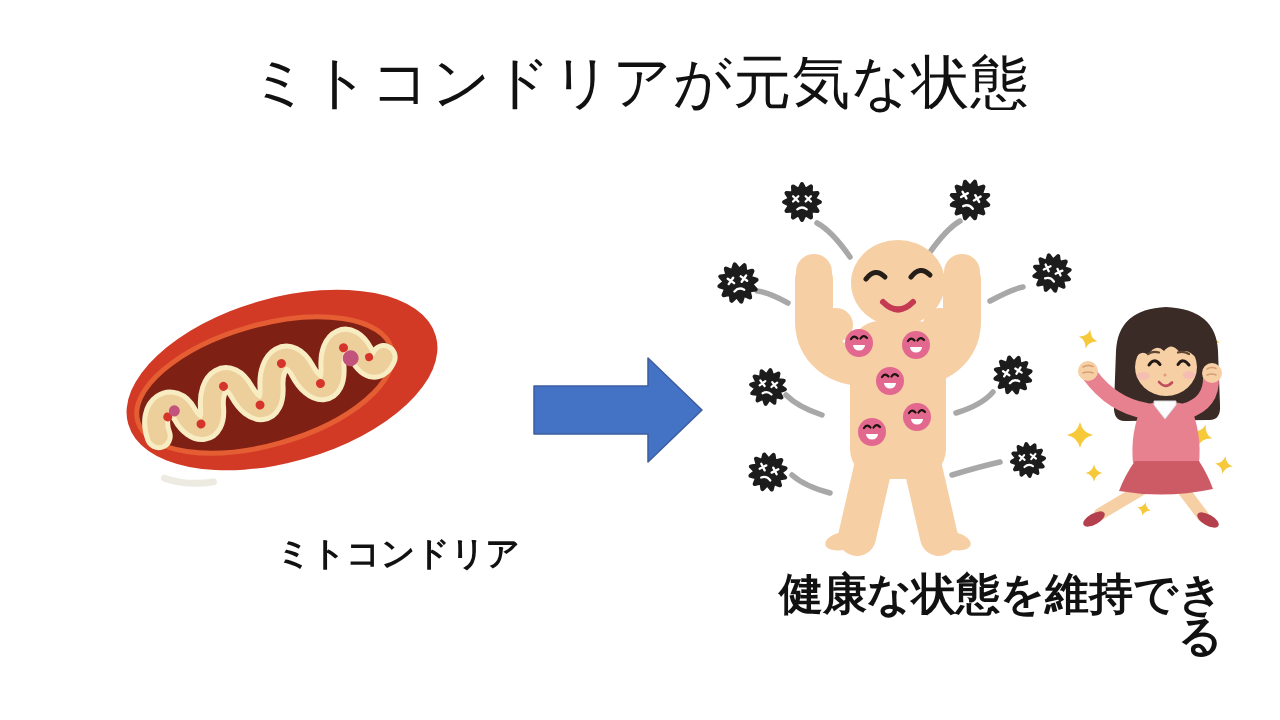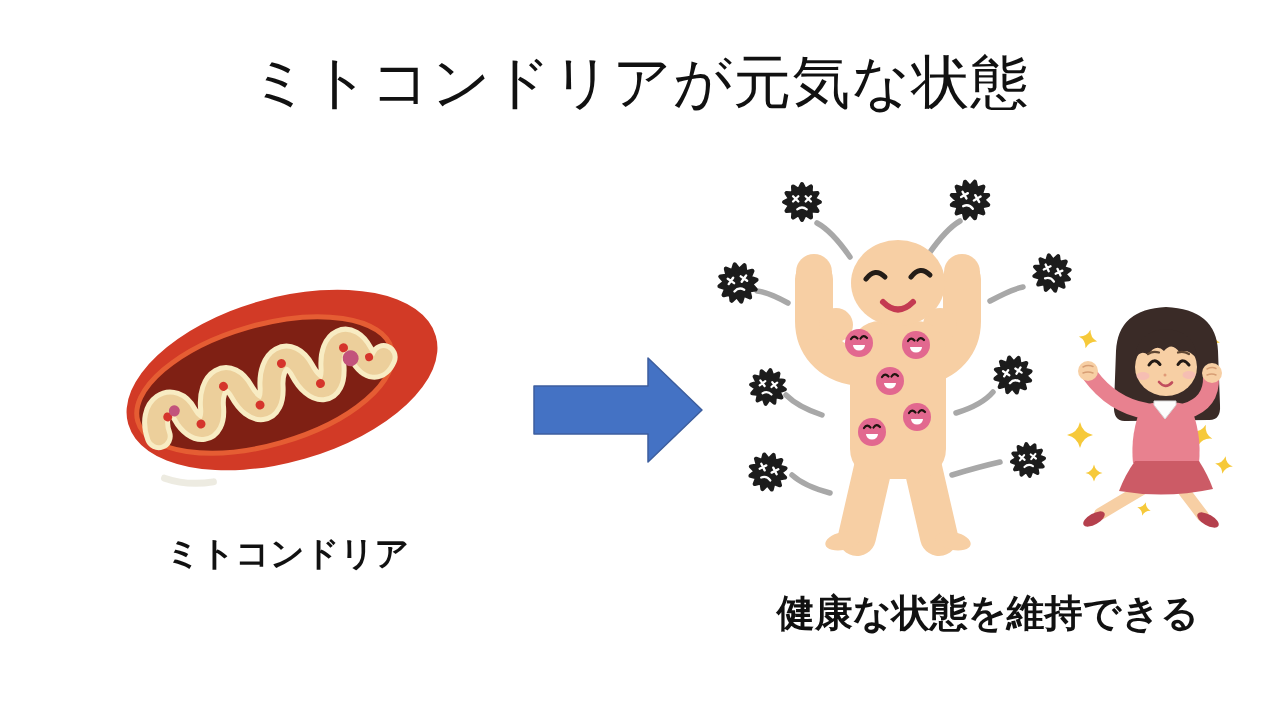--- a/index.html
+++ b/index.html
@@ -1,22 +1,22 @@
 <!DOCTYPE html>
 <html style="--bg: #ffffff; --ink: #111111; --arrow-fill: #4472c4; --arrow-edge: #3d5e9e; --flesh: #f7cfa4; --smile-red: #c43a52; --cell-pink: #e2688f; --germ-black: #1c1c1c; --arc-gray: #a8a8a8; --mito-outer: #d23a26; --mito-inner: #7f2014; --mito-rim: #e55d33; --mito-crista-light: #f8ecc3; --mito-crista-tan: #eccf9b; --dot-red: #d5342b; --dot-pink: #c2537c; --hair-dark: #3a2b27; --sweater-pink: #e8818f; --skirt-red: #cc5b66; --shoe-red: #b5404d; --sparkle-yellow: #f6c93a;"><head>
 <meta charset="utf-8">
 <style>
   html,body{margin:0;padding:0;background:#fff;}
   .slide{position:relative;width:1280px;height:720px;background:var(--bg,#ffffff);
          overflow:hidden;font-family:"DejaVu Sans","Liberation Sans",sans-serif;color:var(--ink,#111);}
   .title{position:absolute;top:44px;left:0;width:100%;text-align:center;
          font-size:58px;font-weight:400;letter-spacing:1px;color:var(--ink,#111);}
-  .caption{position:absolute;font-weight:700;text-align:center;color:var(--ink,#111);}
+  .caption{position:absolute;font-weight:700;text-align:right;color:var(--ink,#111);}
   .caption-left{left:55px;top:534px;width:465px;font-size:34px;line-height:38px;}
-  .caption-right{left:753px;top:592px;width:470px;font-size:38px;line-height:42px;}
+  .caption-right{left:753px;top:576px;width:470px;font-size:44px;line-height:42px;font-family:Liberation Mono, monospace;}
   .fig{position:absolute;}
   svg{overflow:visible;display:block;}
 
   
   .mito-outer{fill:var(--mito-outer,#d23a26);}
   .mito-inner{fill:var(--mito-inner,#7f2014);stroke:var(--mito-rim,#e55d33);stroke-width:5;}
   .crista-light{stroke:var(--mito-crista-light,#f8ecc3);stroke-width:28;fill:none;stroke-linecap:round;stroke-linejoin:round;}
   .crista-tan{stroke:var(--mito-crista-tan,#eccf9b);stroke-width:18;fill:none;stroke-linecap:round;stroke-linejoin:round;}
   .dot-red{fill:var(--dot-red,#d5342b);}
   .dot-pink{fill:var(--dot-pink,#c2537c);}

